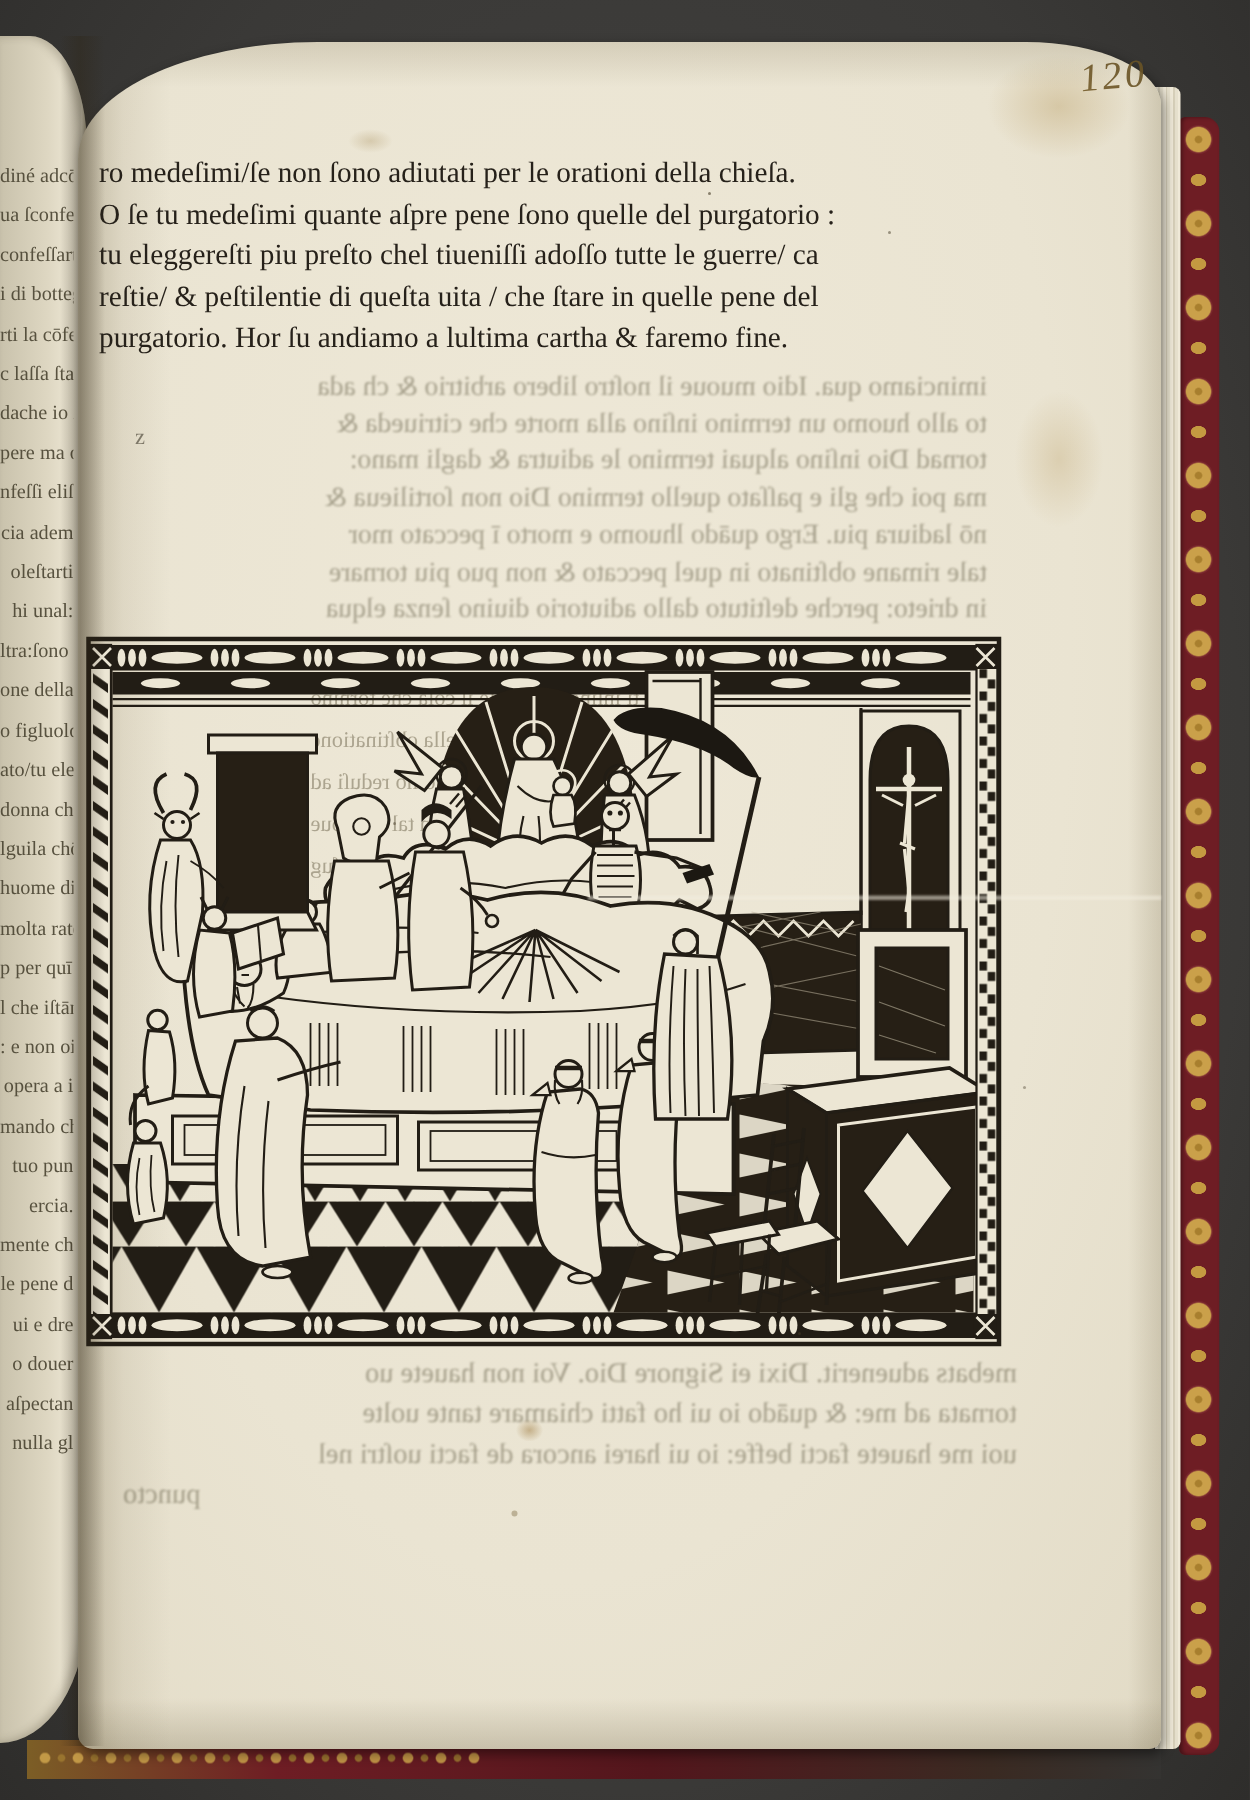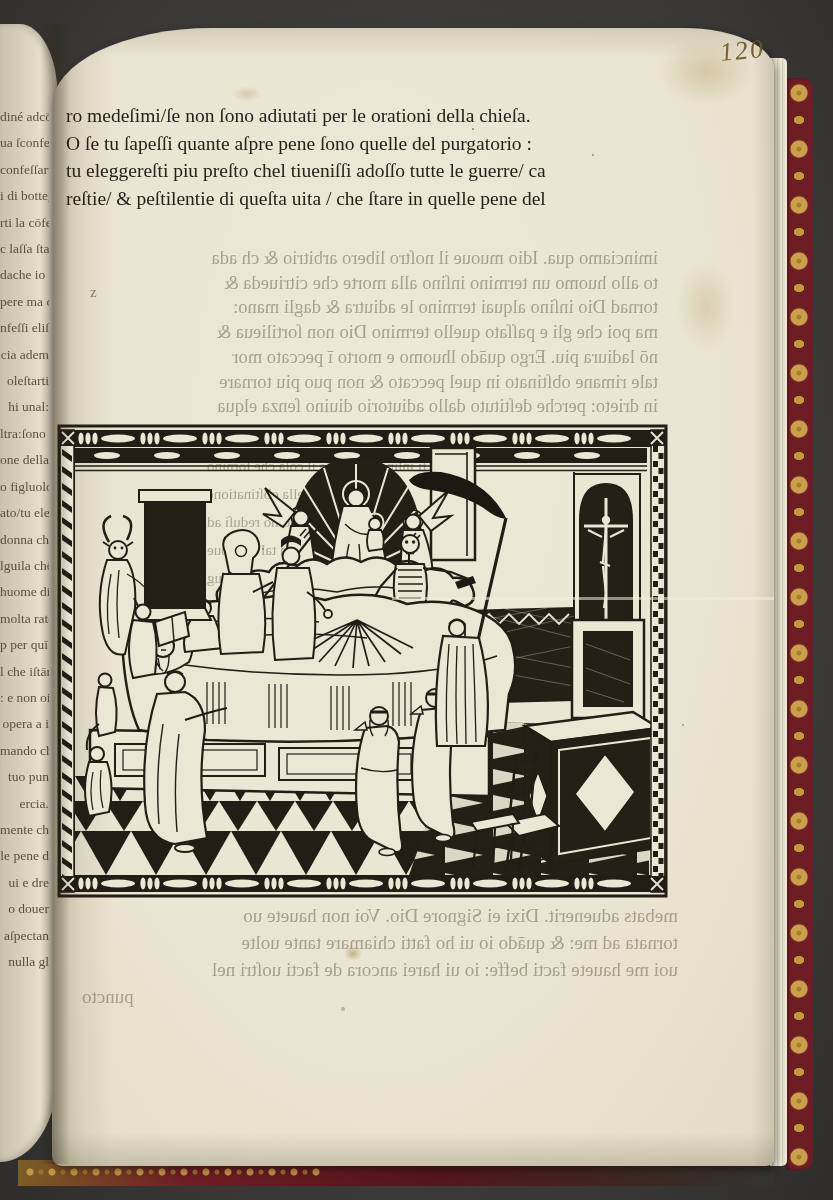--- a/index.html
+++ b/index.html
@@ -125,23 +125,24 @@
   <div class="fore-edge"></div>
   <div class="bind-bottom">
     <div class="tool"></div>
   </div>
 
   <div class="page">
     <div class="folio">120</div>
 
     <div class="maintext">
       <div>ro medeſimi/ſe non ſono adiutati per le orationi della chieſa.</div>
-      <div>O ſe tu ſapeſſi quante aſpre pene ſono quelle del purgatorio :</div>
+      <div>O ſe tu medeſimi quante aſpre pene ſono quelle del purgatorio :</div>
       <div>tu eleggereſti piu preſto chel tiueniſſi adoſſo tutte le guerre/ ca</div>
       <div>reſtie/ &amp; peſtilentie di queſta uita / che ſtare in quelle pene del</div>
+      <div>purgatorio. Hor ſu andiamo a lultima cartha &amp; faremo fine.</div>
     </div>
 
     <div class="zmark">z</div>
 
     <div class="bleed bleed-upper">
       <div>iminciamo qua. Idio muoue il noſtro libero arbitrio &amp; ch ada</div>
       <div>to allo huomo un termino inſino alla morte che citriueda &amp;</div>
       <div>tornad Dio inſino alquai termino le adiutra &amp; dagli mano:</div>
       <div>ma poi che gli e paſſato quello termino Dio non ſortilieua &amp;</div>
       <div>nō ladiura piu. Ergo quādo lhuomo e morto ī peccato mor</div>

